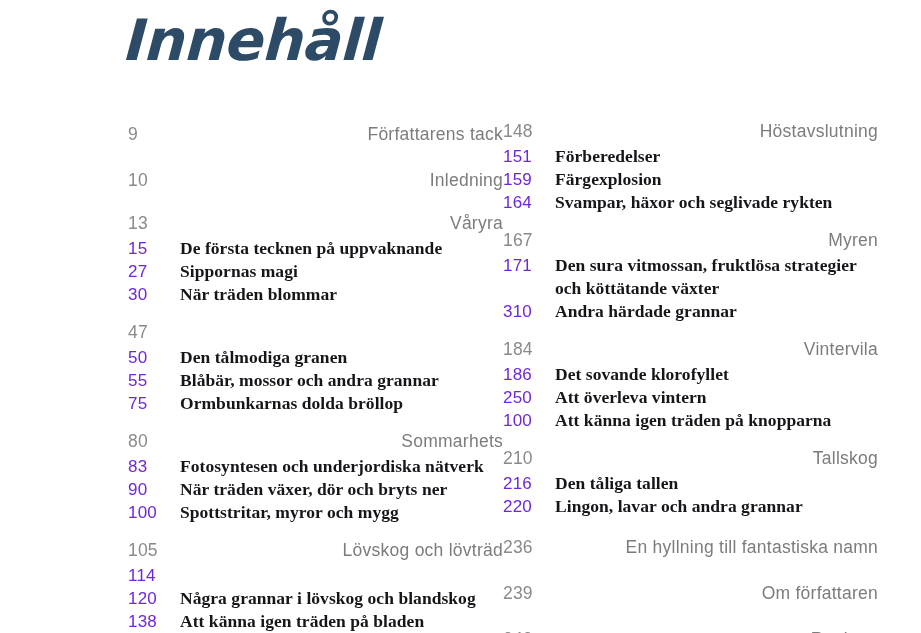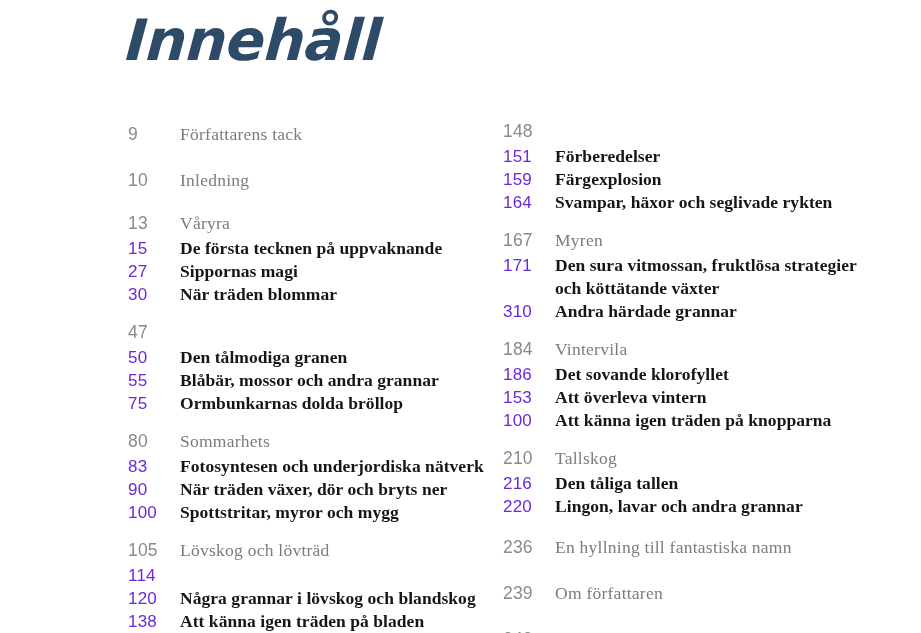--- a/index.html
+++ b/index.html
@@ -84,25 +84,26 @@
   .entry.section {
     height: 33px;
     line-height: 33px;
   }
   .entry.section .num {
     font-size: 17.5px;
     color: #8a8a8a;
     letter-spacing: 0.2px;
   }
   .entry.section .label {
-    font-family: Liberation Serif, serif;
+    font-family: Liberation Sans, sans-serif;
     font-size: 17.5px;
     font-weight: 400;
     color: #7c7c7c;
     letter-spacing: 0.25px;
+    text-align: right;
   }
 
   
   .entry.sub {
     min-height: 23px;
     line-height: 23px;
   }
   .entry.sub .num {
     font-size: 17px;
     color: #6d28d9;
@@ -218,20 +219,21 @@
           <div class="entry sub">
             <span class="num">138</span>
             <span class="label">Att känna igen träden på bladen</span>
           </div>
         </div>
       </div>
     <div class="column right">
         <div class="group with-subs">
           <div class="entry section">
             <span class="num">148</span>
+            <span class="label">Höstavslutning</span>
           </div>
           <div class="entry sub">
             <span class="num">151</span>
             <span class="label">Förberedelser</span>
           </div>
           <div class="entry sub">
             <span class="num">159</span>
             <span class="label">Färgexplosion</span>
           </div>
           <div class="entry sub">
@@ -256,21 +258,21 @@
         <div class="group with-subs">
           <div class="entry section">
             <span class="num">184</span>
             <span class="label">Vintervila</span>
           </div>
           <div class="entry sub">
             <span class="num">186</span>
             <span class="label">Det sovande klorofyllet</span>
           </div>
           <div class="entry sub">
-            <span class="num">153</span>
+            <span class="num">250</span>
             <span class="label">Att överleva vintern</span>
           </div>
           <div class="entry sub">
             <span class="num">100</span>
             <span class="label">Att känna igen träden på knopparna</span>
           </div>
         </div>
         <div class="group with-subs">
           <div class="entry section">
             <span class="num">210</span>

